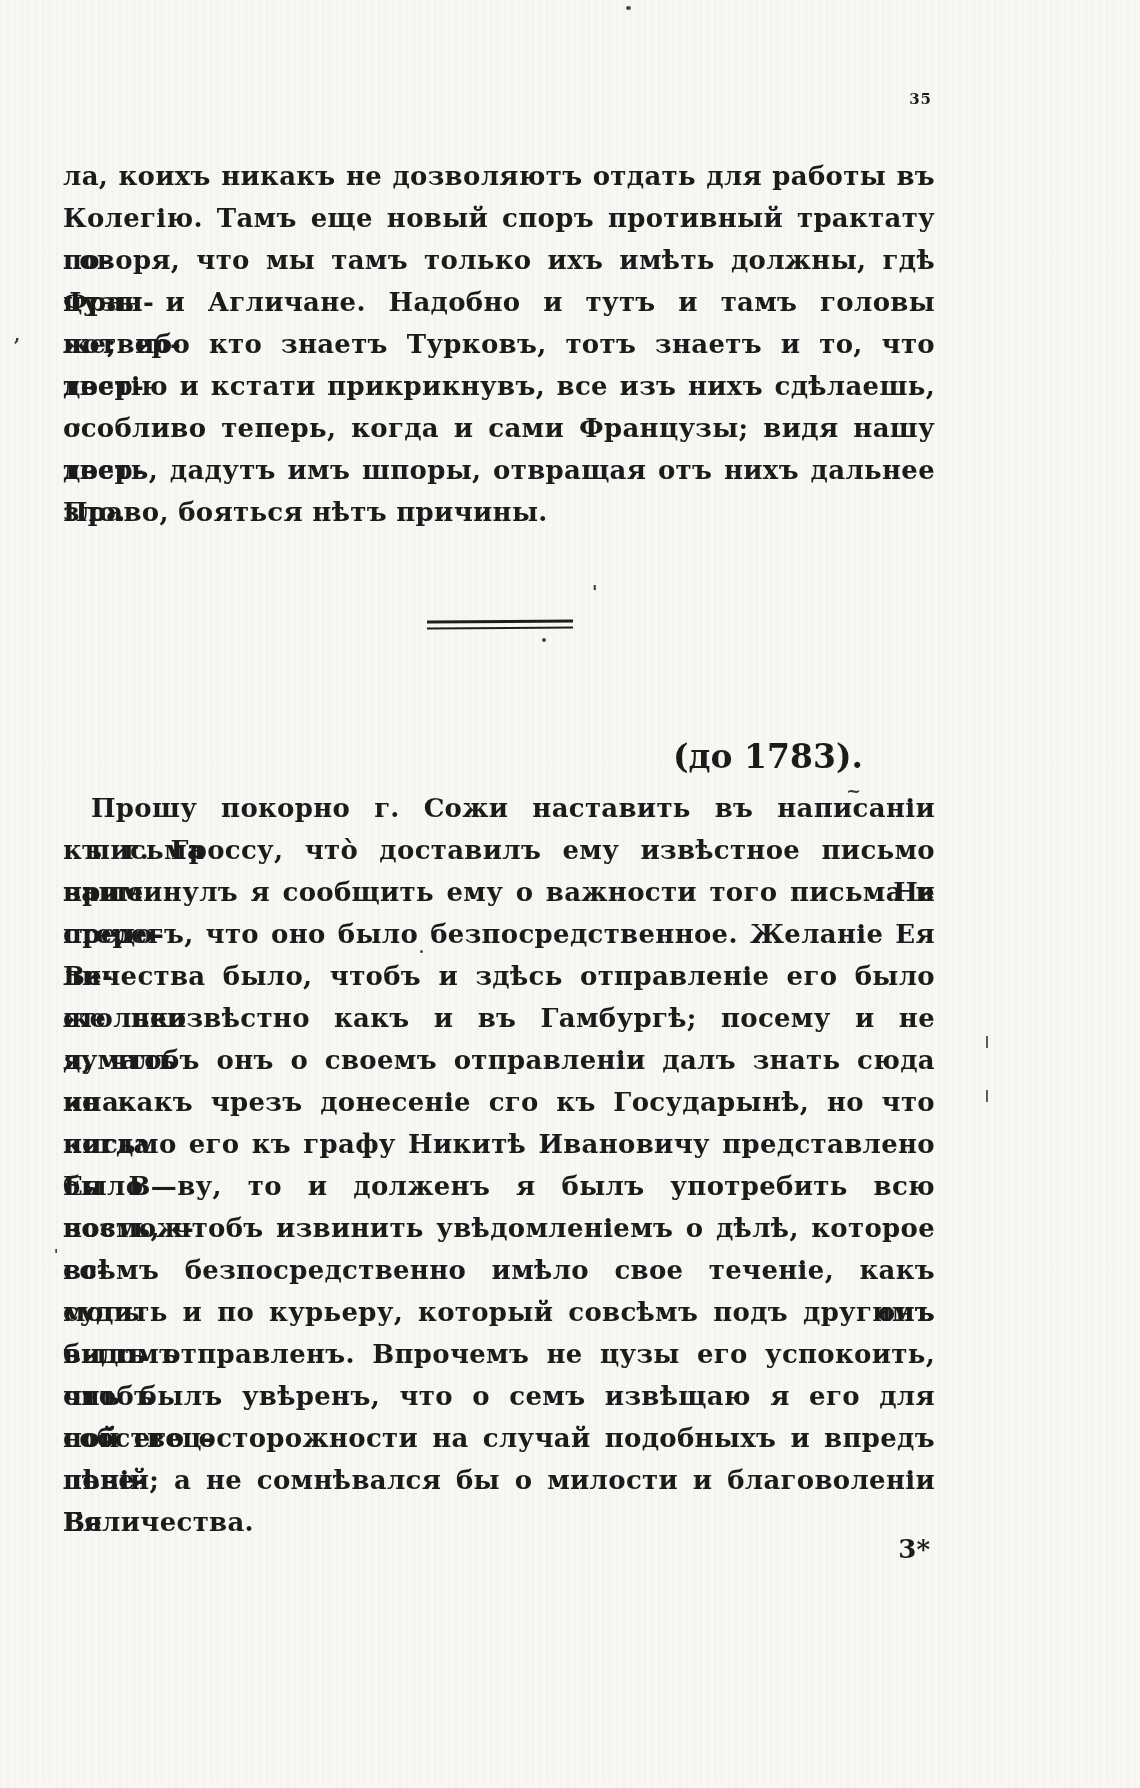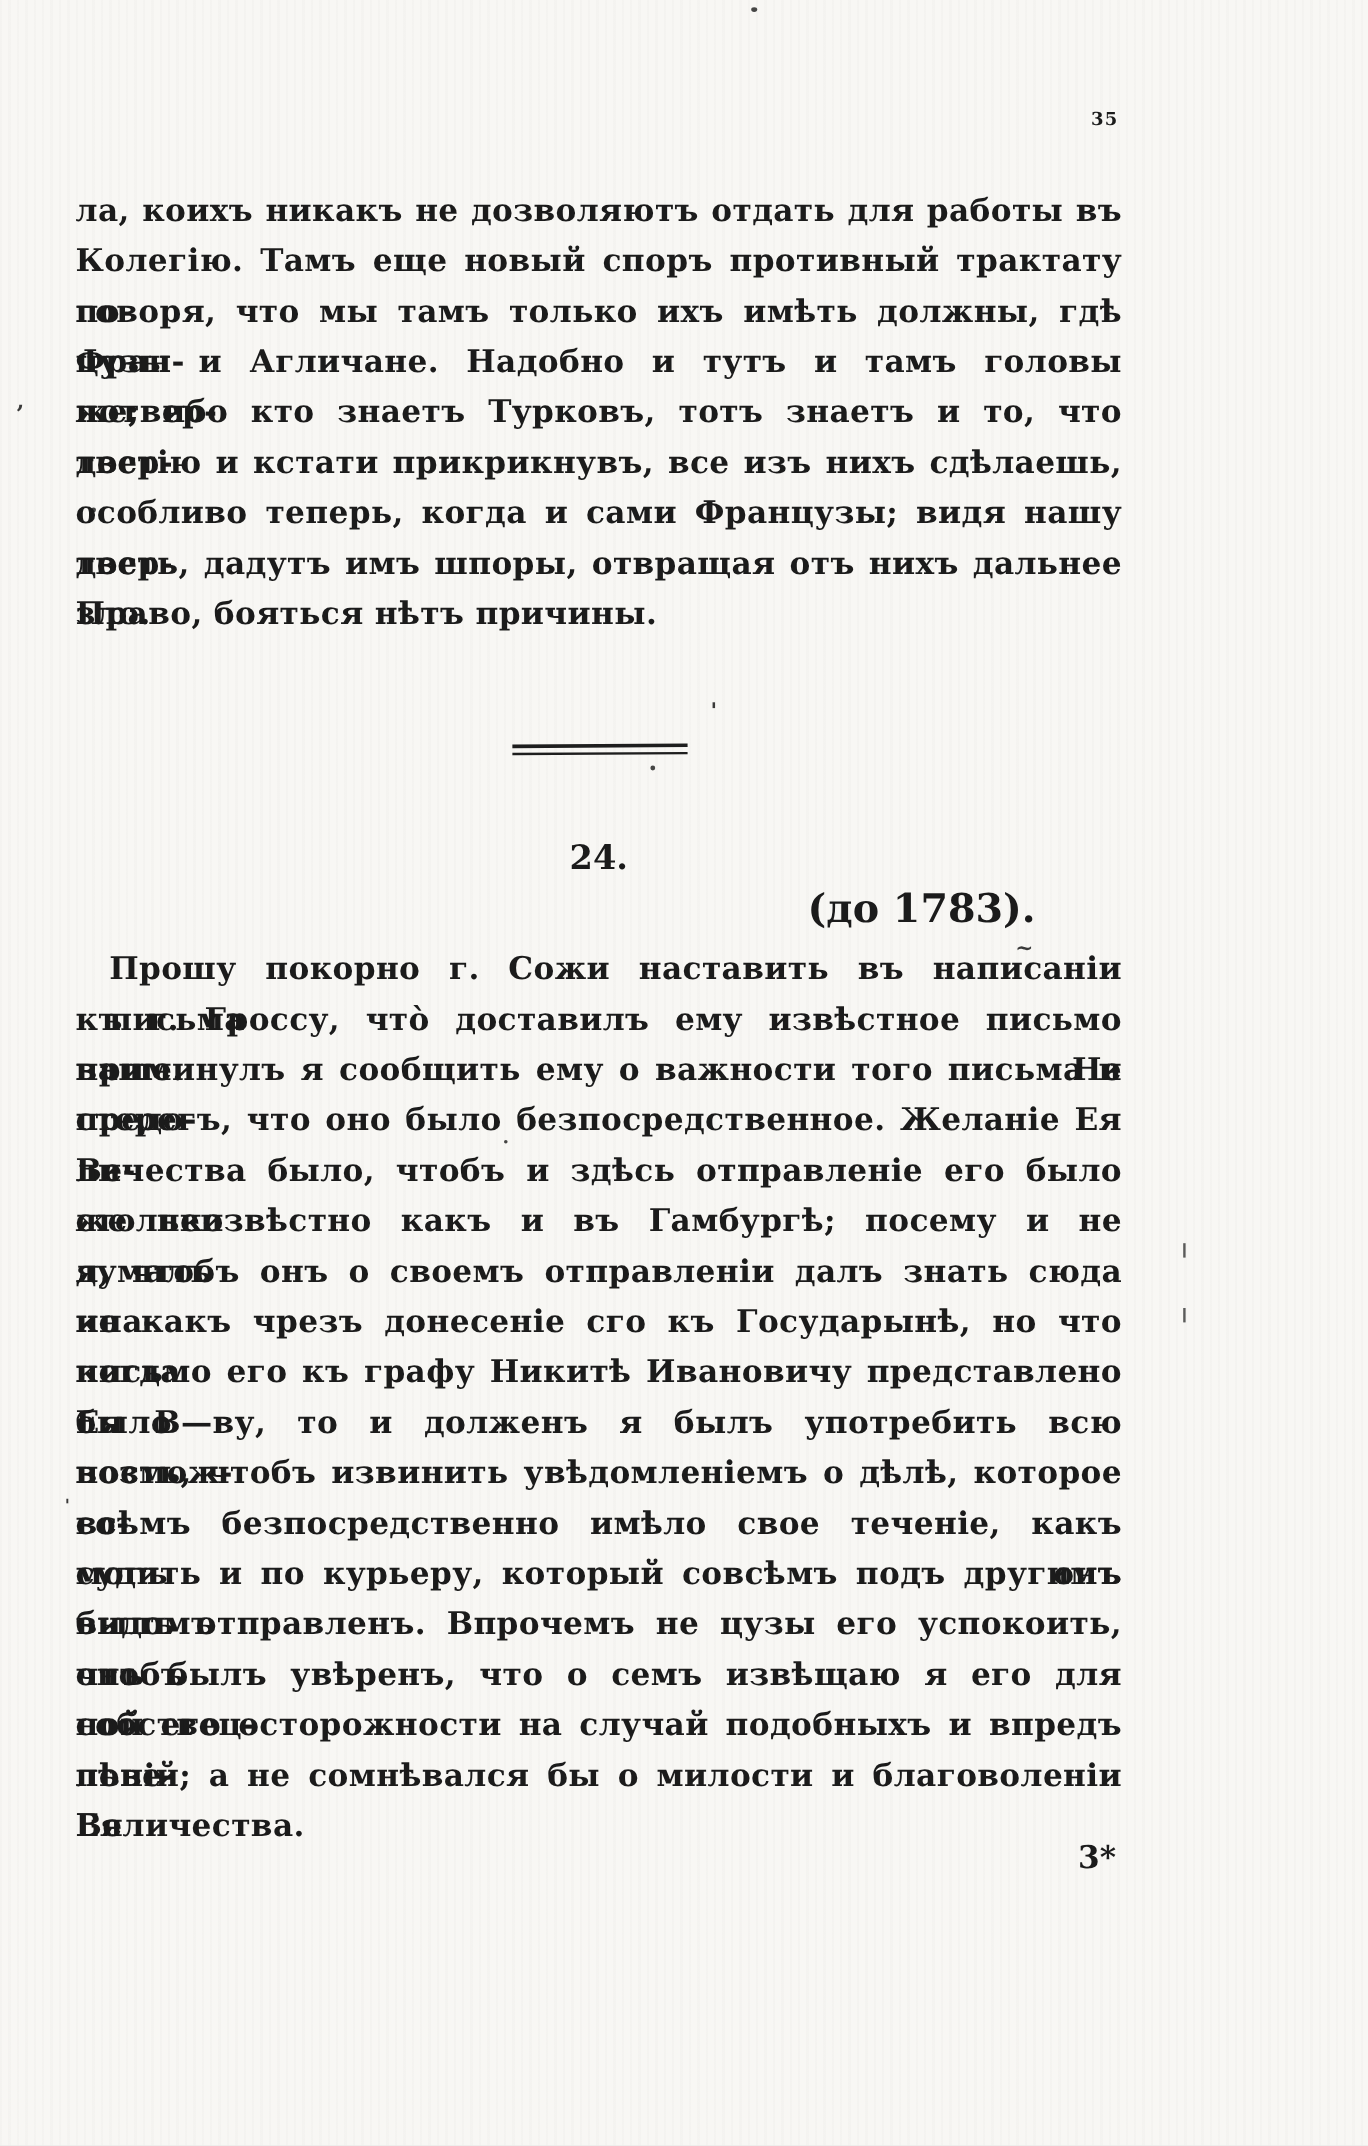--- a/index.html
+++ b/index.html
@@ -110,21 +110,20 @@
     <div class="line">особливо теперь, когда и сами Французы; видя нашу твер-</div>
     <div class="line">дость, дадутъ имъ шпоры, отвращая отъ нихъ дальнее зло.</div>
     <div class="line plain">Право, бояться нѣтъ причины.</div>
   </div>
 
   <div class="divider">
     <div class="l1"></div>
     <div class="l2"></div>
   </div>
 
-  <div class="section-number">24.</div>
   <div class="section-date">(до 1783).</div>
 
   <div class="para para2">
     <div class="line indent">Прошу покорно г. Сожи наставить въ написаніи письма</div>
     <div class="line">къ г. Гроссу, что̀ доставилъ ему извѣстное письмо ваше. Не</div>
     <div class="line">приминулъ я сообщить ему о важности того письма и предо-</div>
     <div class="line">стерегъ, что оно было безпосредственное. Желаніе Ея Ве-</div>
     <div class="line">личества было, чтобъ и здѣсь отправленіе его было столько</div>
     <div class="line">же неизвѣстно какъ и въ Гамбургѣ; посему и не думалъ</div>
     <div class="line">я, чтобъ онъ о своемъ отправленіи далъ знать сюда ина-</div>

